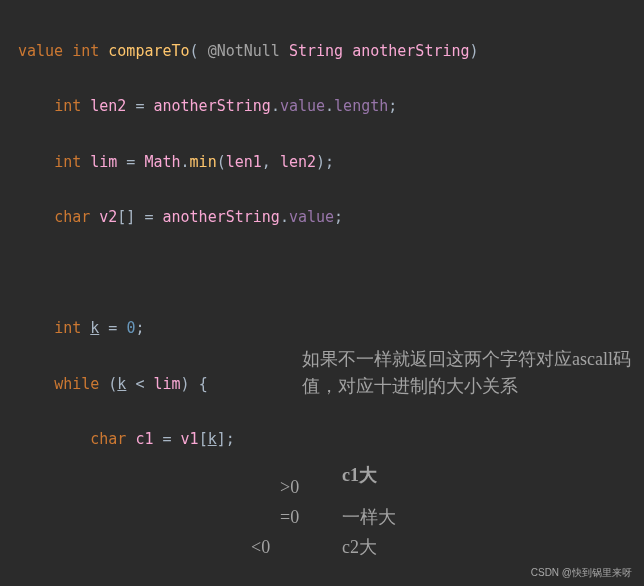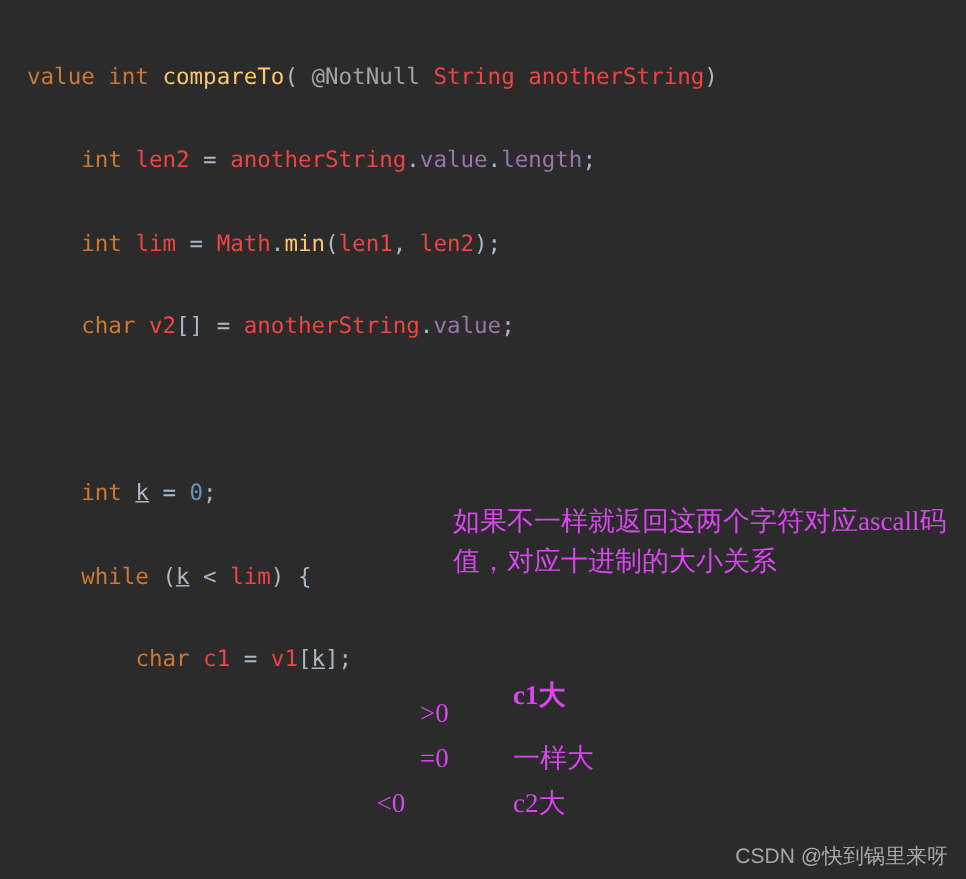--- a/index.html
+++ b/index.html
@@ -20,46 +20,47 @@
       padding: 10px 0 10px 18px;
       line-height: 1.85;
       white-space: pre;
       color: #a9b7c6;
     }
     .kw { color: #cc7832; }
     .field { color: #9876aa; }
     .method { color: #ffc66d; }
     .annotation { color: #a3a3a3; }
     .paren { color: #a9b7c6; }
-    .var { color: #ef4444; }
+    .var { color: #f9a8d4; }
     .underline { text-decoration: underline; text-decoration-color: #a9b7c6; }
     .num { color: #6897bb; }
     
     .anno-box {
       position: absolute;
-      color: #d946ef;
+      color: #a3a3a3;
       font-family: 'SimSun', 'Microsoft YaHei', serif;
       font-size: 18px;
       line-height: 1.5;
+      margin-top: 12px;
     }
     .anno1 { top: 334px; left: 302px; width: 330px; }
     .anno2 { top: 462px; left: 280px; }
     .anno2b { top: 450px; left: 342px; font-weight: bold; }
     .anno3 { top: 492px; left: 280px; }
     .anno3b { top: 492px; left: 342px; }
     .anno4 { top: 522px; left: 251px; }
     .anno4b { top: 522px; left: 342px; }
 
     .watermark {
       position: absolute;
       bottom: 6px;
       right: 12px;
       color: rgba(220,220,220,0.7);
       font-family: 'Microsoft YaHei', sans-serif;
-      font-size: 14px;
+      font-size: 10px;
     }
     .line { display: block; }
   </style>
 </head>
 <body>
 
 <div class="code-block">
 <span class="line"><span class="kw">value</span> <span class="kw">int</span> <span class="method">compareTo</span><span class="paren">(</span> <span class="annotation">@NotNull</span> <span class="var">String</span> <span class="var">anotherString</span><span class="paren">)</span></span>
 <span class="line">    <span class="kw">int</span> <span class="var">len2</span> = <span class="var">anotherString</span>.<span class="field">value</span>.<span class="field">length</span>;</span>
 <span class="line">    <span class="kw">int</span> <span class="var">lim</span> = <span class="var">Math</span>.<span class="method">min</span><span class="paren">(</span><span class="var">len1</span>, <span class="var">len2</span><span class="paren">)</span>;</span>

